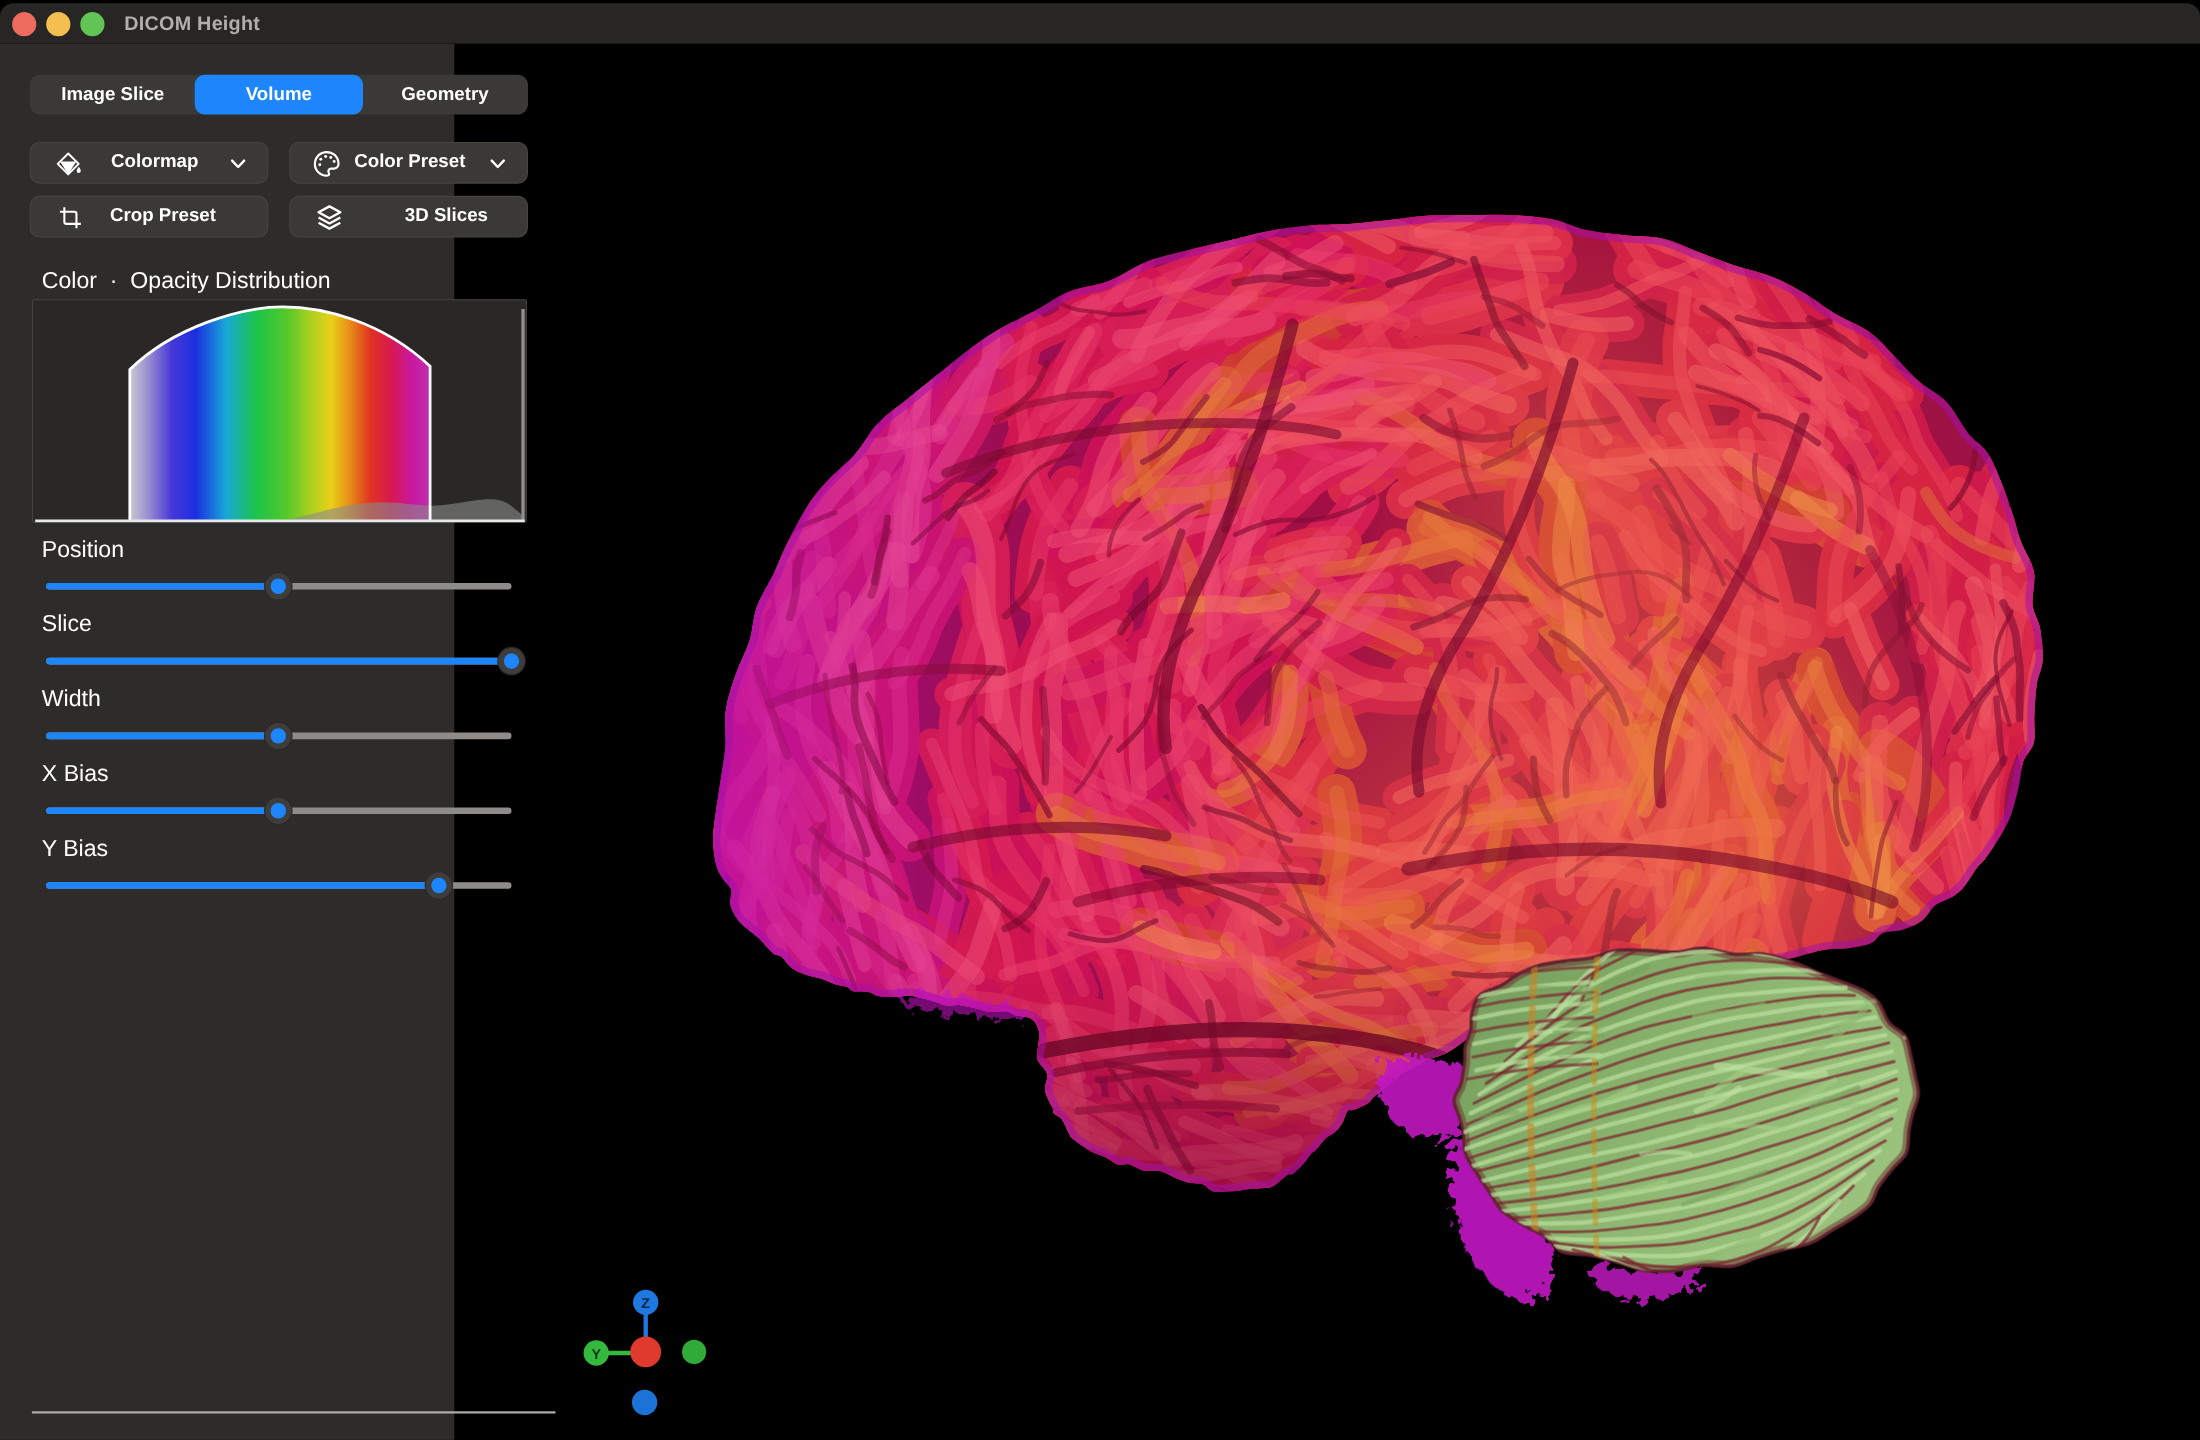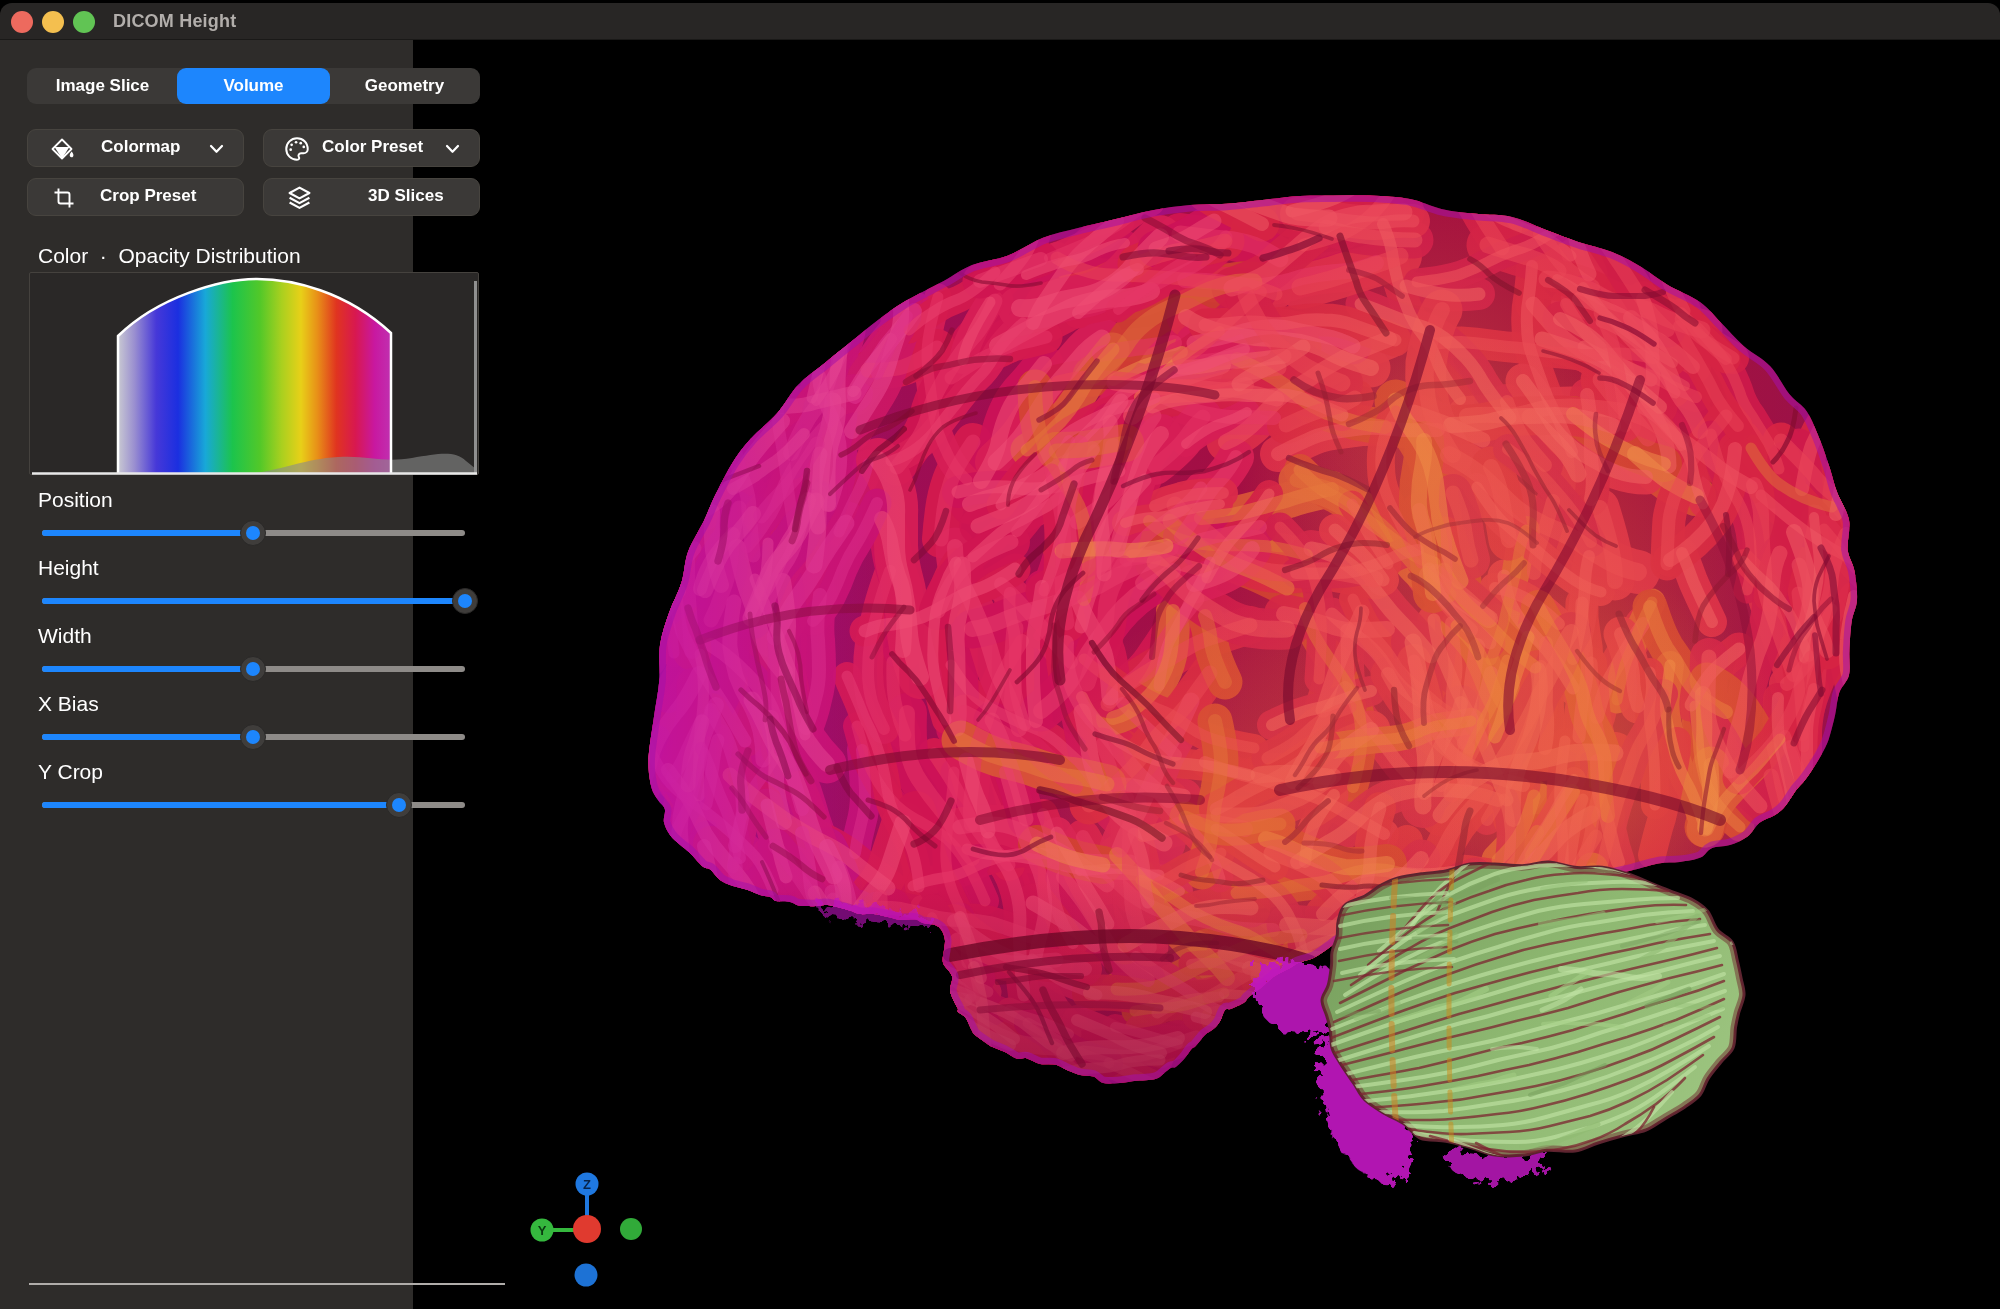--- a/index.html
+++ b/index.html
@@ -1293,33 +1293,33 @@
       <path d="M444,8 L444,200 L447,200 L447,8Z" fill="#909090"></path>
       <path d="M88,200 L88,63 C128,24 190,6 227,6 C262,6 316,18 361,60 L361,200" fill="none" stroke="#fff" stroke-width="2.5"></path>
       <line x1="2" y1="200.5" x2="447" y2="200.5" stroke="#e8e8e8" stroke-width="2.5"></line>
     </svg>
   </div>
   <div class="label" style="left:38px;top:448px;">Position</div>
   <div class="track" style="top:490px;">
       <div class="fill" style="width:211px;"></div>
       <div class="thumb" style="left:198px;"></div>
     </div>
-  <div class="label" style="left:38px;top:516px;">Height</div>
+  <div class="label" style="left:38px;top:516px;">Slice</div>
   <div class="track" style="top:558px;">
       <div class="fill" style="width:423px;"></div>
       <div class="thumb" style="left:410px;"></div>
     </div>
   <div class="label" style="left:38px;top:584px;">Width</div>
   <div class="track" style="top:626px;">
       <div class="fill" style="width:211px;"></div>
       <div class="thumb" style="left:198px;"></div>
     </div>
   <div class="label" style="left:38px;top:652px;">X Bias</div>
   <div class="track" style="top:694px;">
       <div class="fill" style="width:211px;"></div>
       <div class="thumb" style="left:198px;"></div>
     </div>
-  <div class="label" style="left:38px;top:720px;">Y Crop</div>
+  <div class="label" style="left:38px;top:720px;">Y Bias</div>
   <div class="track" style="top:762px;">
       <div class="fill" style="width:357px;"></div>
       <div class="thumb" style="left:344px;"></div>
     </div>
   <div style="position:absolute;left:29px;top:1243px;width:476px;border-top:2px solid #b0adaa;"></div>
 </div>
 </body></html>

